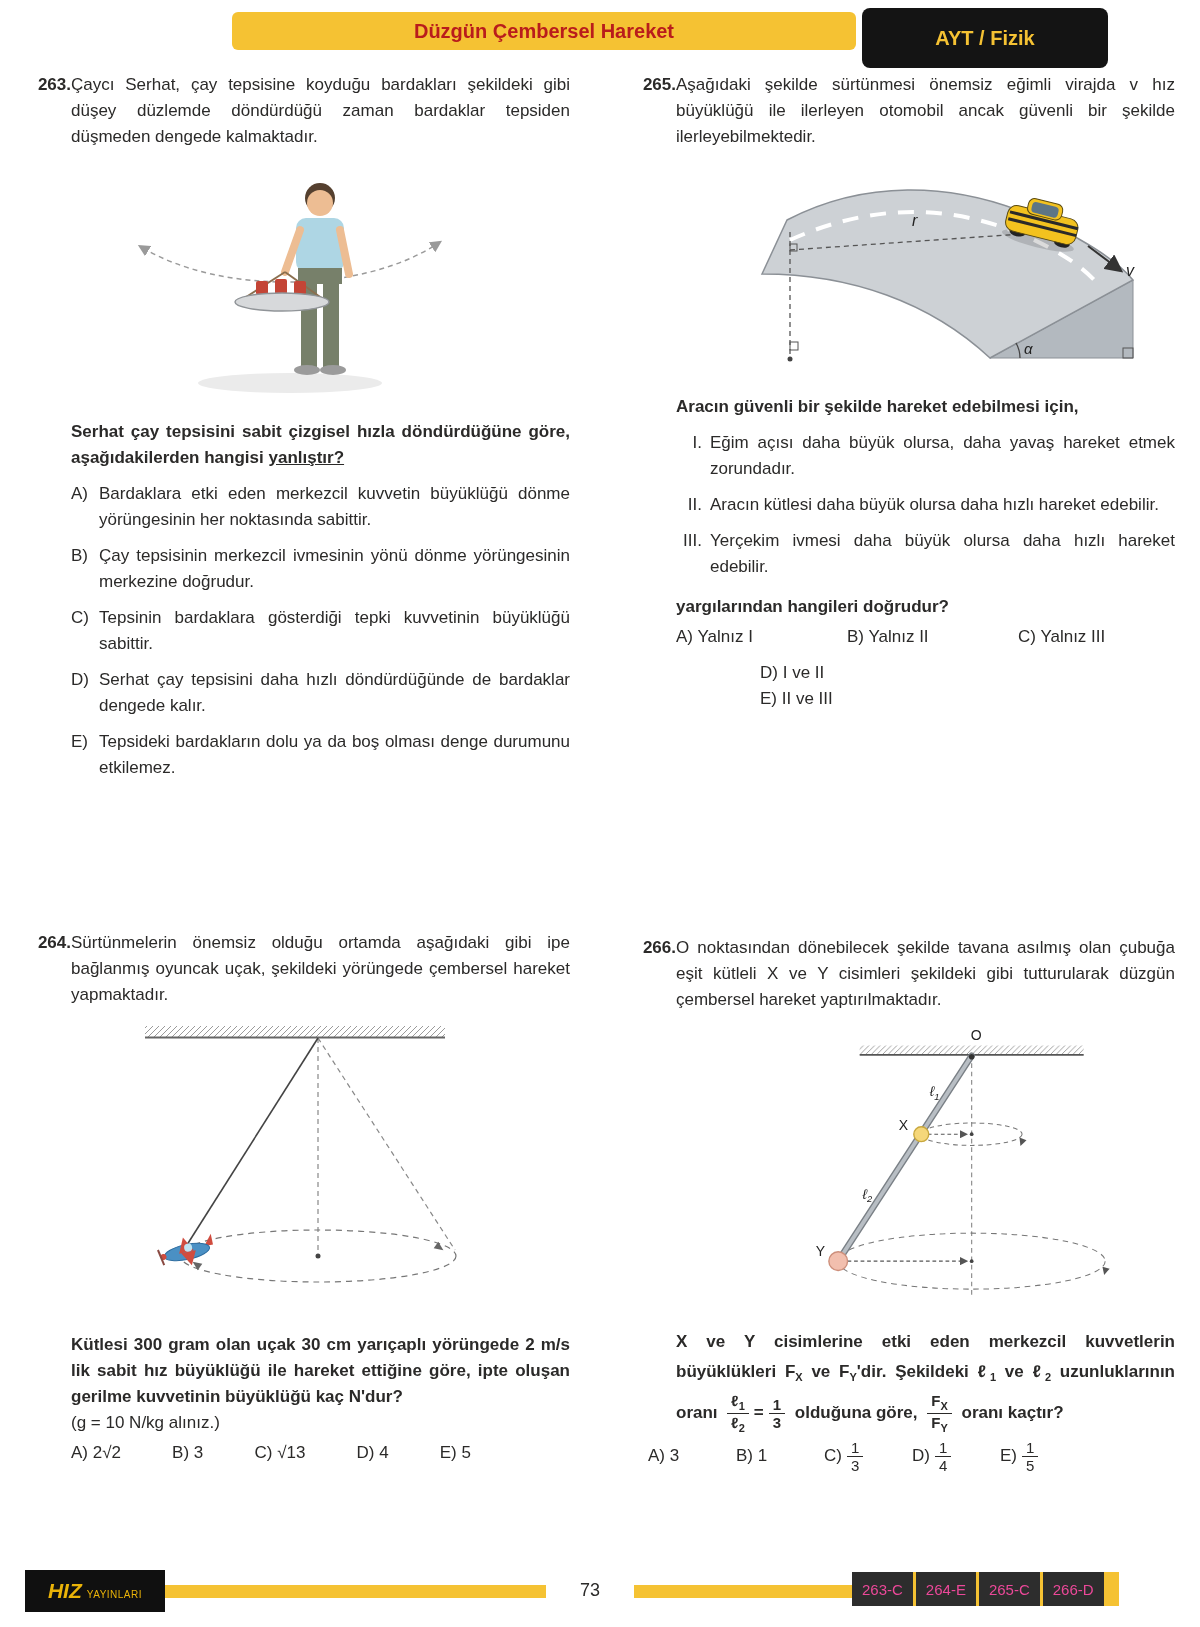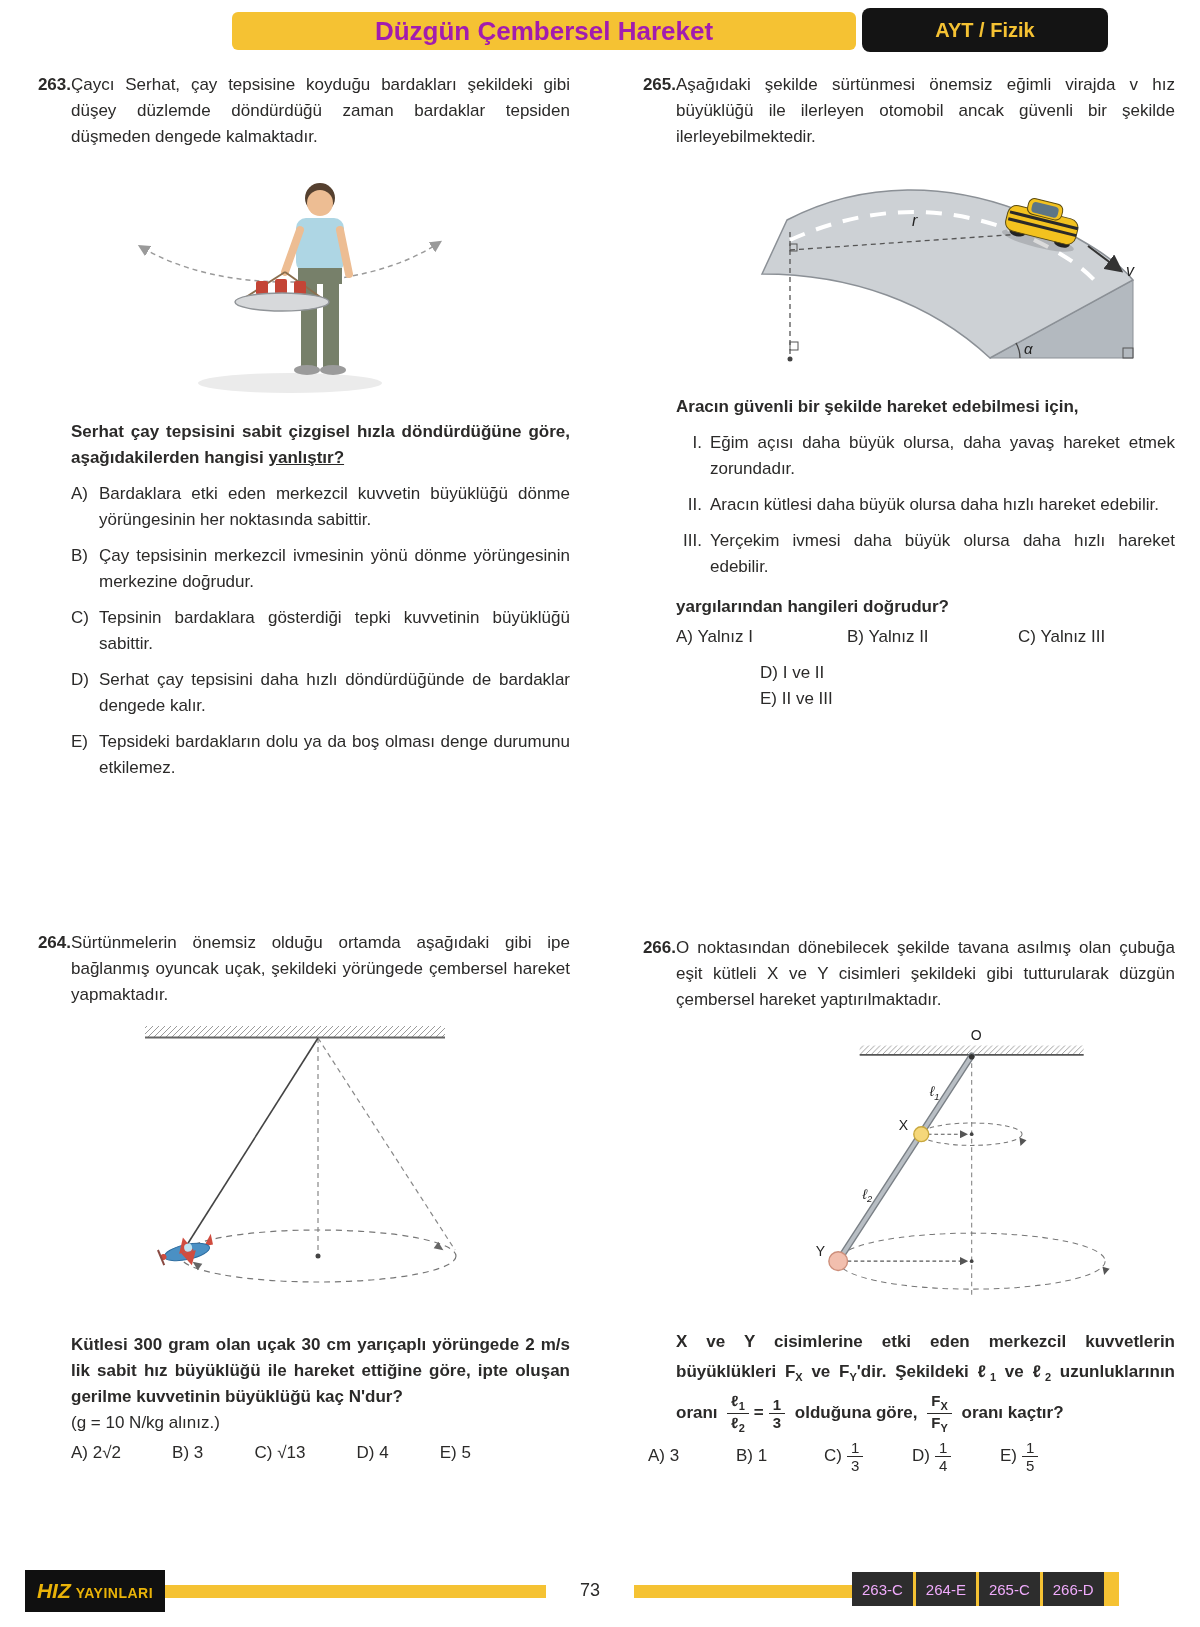--- a/index.html
+++ b/index.html
@@ -2,22 +2,22 @@
 <html lang="tr"><head>
 <meta charset="utf-8">
 <style>
   * { margin:0; padding:0; box-sizing:border-box; }
   body { font-family:"Liberation Sans", sans-serif; background:#fff; }
   .page { position:relative; width:1200px; height:1627px; background:#fff; color:#2b2a29; overflow:hidden; }
 
   
   .band { position:absolute; left:232px; top:12px; width:624px; height:38px; background:#F5C233;
           border-radius:6px; display:flex; align-items:center; justify-content:center; }
-  .band span { font-size:26px; font-weight:bold; color:#a21caf; }
-  .badge { position:absolute; left:862px; top:8px; width:246px; height:44px; background:#141414;
+  .band span { font-size:20px; font-weight:bold; color:#b91c1c; }
+  .badge { position:absolute; left:862px; top:8px; width:246px; height:60px; background:#141414;
            border-radius:8px; display:flex; align-items:center; justify-content:center; }
   .badge span { font-size:20px; font-weight:bold; color:#F5C233; }
 
   
   .q { position:absolute; width:545px; font-size:17px; line-height:26px; }
   .qrow { display:flex; }
   .qnum { width:46px; font-weight:bold; flex:0 0 46px;text-align:right; }
   .qbody { flex:1; text-align:justify; }
   .indent { margin-left:46px; }
   .stem { font-weight:bold; text-align:justify; margin-top:14px; }
@@ -35,26 +35,26 @@
   .frac { display:inline-flex; flex-direction:column; align-items:center; vertical-align:middle;
           margin:0 5px; line-height:1.15; font-size:15px; }
   .frac .fn { border-bottom:1.7px solid currentColor; padding:0 4px; }
   sub { font-size:11px; }
 
   
   .strip { position:absolute; left:160px; top:1585px; width:945px; height:13px; background:#F5C233; }
   .logo { position:absolute; left:25px; top:1570px; width:140px; height:42px; background:#101010;
           color:#eab308; display:flex; align-items:baseline; justify-content:center; gap:5px; padding-top:9px; }
   .logo .l1 { font-size:21px; font-weight:900; font-style:italic; }
-  .logo .l2 { font-size:14px; font-weight:bold; letter-spacing:0.5px; }
+  .logo .l2 { font-size:10px; font-weight:normal; letter-spacing:0.5px; }
   .pagenum { position:absolute; left:546px; top:1574px; width:88px; height:32px; background:#fff;
              display:flex; align-items:center; justify-content:center; font-size:18px; }
   .ansbox { position:absolute; left:852px; top:1572px; height:34px; background:#2d2d2d;
             display:flex; align-items:stretch; }
-  .ansbox .seg { display:flex; align-items:center; padding:0 10px; color:#f0abfc; font-size:15px;
+  .ansbox .seg { display:flex; align-items:center; padding:0 10px; color:#ec4899; font-size:15px;
                  border-right:3px solid #F5C233; }
   .ansbox .cap { width:12px; background:#F5C233; }
 </style>
 </head>
 <body>
 
 <div class="page">
 
   <div class="band">
     <span>Düzgün Çembersel Hareket</span>

